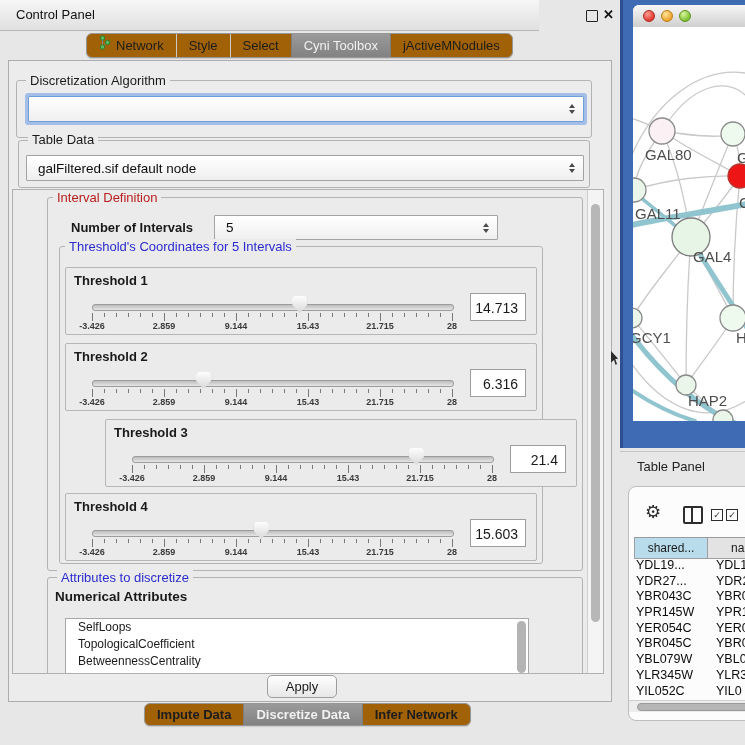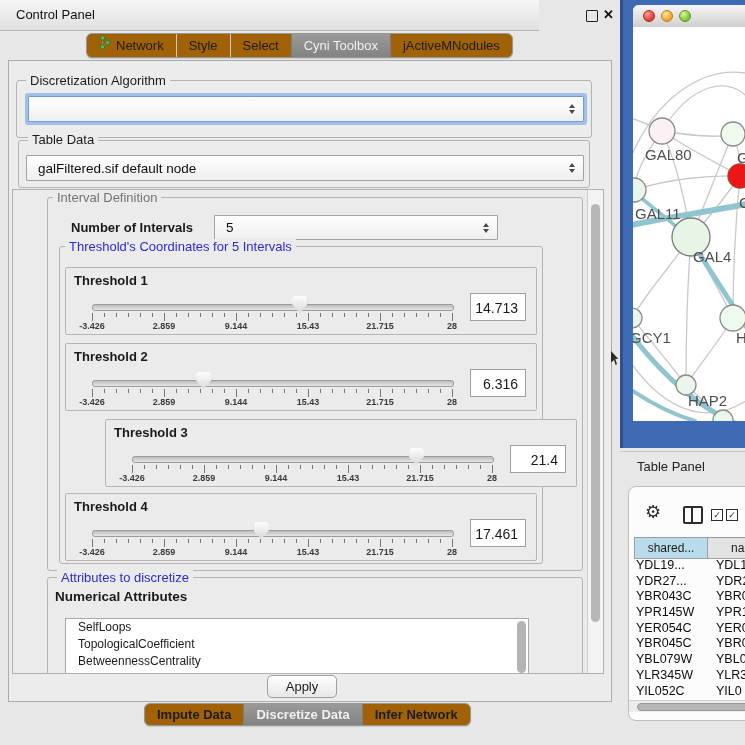--- a/index.html
+++ b/index.html
@@ -27,21 +27,21 @@
   #cp-tabs .seg{line-height:23px}
   #bottom-tabs{left:144px;top:703px;height:21px}
   #bottom-tabs .seg{line-height:21px;font-weight:bold}
 
   #cp-content{position:absolute;left:8px;top:60px;width:602px;height:640px;
     border:1px solid #acacac;background:#ececec}
 
   
   .group{position:absolute;border:1px solid #b3b3b3;border-radius:3px}
   .gtitle{position:absolute;font-size:13px;line-height:15px;padding:0 4px;background:#ececec;white-space:nowrap}
-  .gtitle.green{color:#737373}
+  .gtitle.green{color:#b91c1c}
   .gtitle.blue{color:#2b2bd0}
 
   
   .combo{position:absolute;background:linear-gradient(#ffffff,#efefef);
     border:1px solid #a3a3a3;border-radius:1px}
   .combo .txt{position:absolute;left:11px;top:0;bottom:0;display:flex;align-items:center;
     font-size:13.5px;color:#0d0d0d;white-space:nowrap}
   .spin{position:absolute;right:8px;top:50%;transform:translateY(-50%);
     display:flex;flex-direction:column;gap:2px}
   .spin i{display:block;width:0;height:0;border-left:3.5px solid transparent;border-right:3.5px solid transparent}
@@ -410,21 +410,21 @@
               <span class="tick major" style="left: 100%;"></span>
             </div>
             <div class="ticklabels">
               <span class="ticklabel" style="left: 0%;">-3.426</span>
               <span class="ticklabel" style="left: 20%;">2.859</span>
               <span class="ticklabel" style="left: 40%;">9.144</span>
               <span class="ticklabel" style="left: 60%;">15.43</span>
               <span class="ticklabel" style="left: 80%;">21.715</span>
               <span class="ticklabel" style="left: 100%;">28</span>
             </div>
-            <div class="tvalue">17.461</div>
+            <div class="tvalue">15.603</div>
           </div>
         </div>
 
       <div id="attr-group" class="group"></div>
       <span id="attr-title" class="gtitle blue">Attributes to discretize</span>
       <span id="numattr-label">Numerical Attributes</span>
       <div id="attr-list">
         <div class="aitem">SelfLoops</div>
           <div class="aitem">TopologicalCoefficient</div>
           <div class="aitem">BetweennessCentrality</div>

